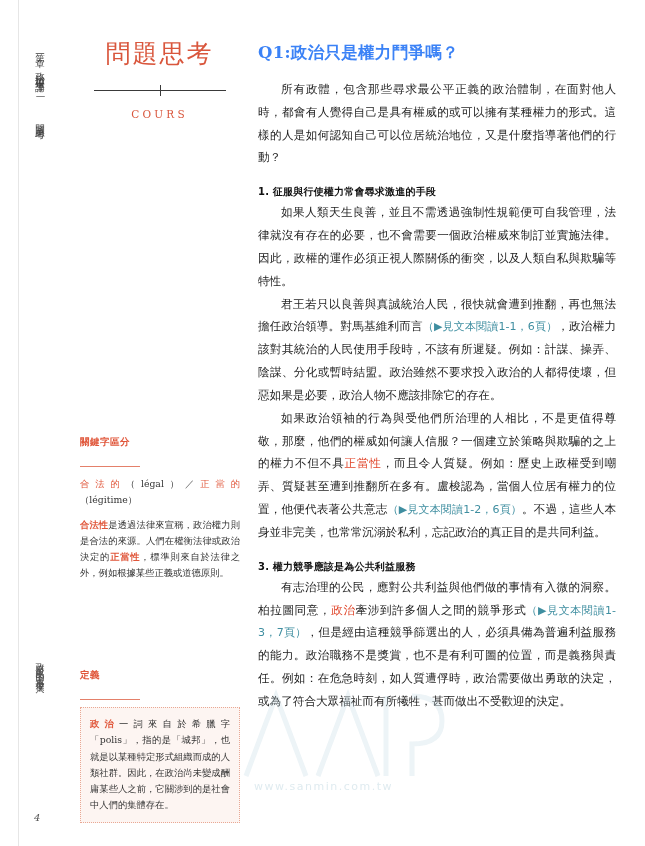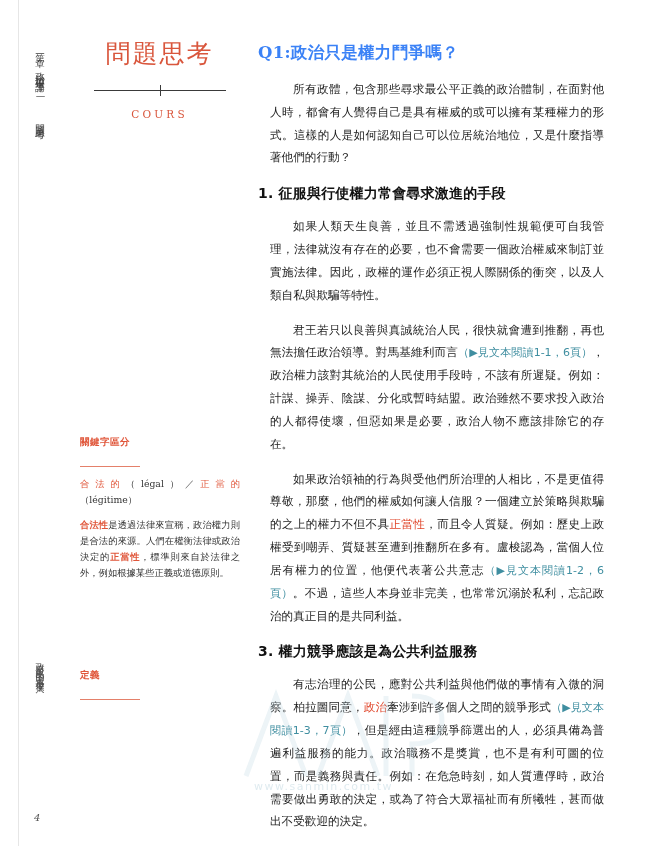--- a/index.html
+++ b/index.html
@@ -175,26 +175,26 @@
     color: #3b82f6;
     letter-spacing: .3px;
     margin: 0 0 14px 0;
     font-family: "DejaVu Serif", "Liberation Serif", serif;
   }
   .body-p {
     font-size: 11.6px;
     line-height: 1.97;
     text-align: justify;
     text-indent: 23px;
-    margin: 12px;
+    margin: 0;
     color: #1e1e1e;
     font-family: "DejaVu Serif", "Liberation Serif", serif;
   }
   h3.sec-head {
-    font-size: 14px;
+    font-size: 10px;
     font-weight: bold;
     margin: 16px 0 2px 0;
     color: #111;
     letter-spacing: .2px;
     font-family: "DejaVu Sans", "Liberation Sans", sans-serif;
   }
   .xref {
     color: #3f8ea0;
     font-size: 11px;
     font-family: "DejaVu Sans", "Liberation Sans", sans-serif;
@@ -242,20 +242,21 @@
       <div class="note-rule"></div>
       <div class="note-body" id="kw-body">
           <p><span class="kw">合法的</span><span>（légal）／</span><span class="kw">正當的</span><span>（légitime）</span></p>
           <p><span class="kw-b">合法性</span><span>是透過法律來宣稱，政治權力則是合法的來源。人們在權衡法律或政治決定的</span><span class="kw-b">正當性</span><span>，標準則來自於法律之外，例如根據某些正義或道德原則。</span></p>
         </div>
     </div>
 
     <div class="margin-note" id="note-definition">
       <div class="note-label">定義</div>
       <div class="note-rule"></div>
+      <div class="def-box" id="def-body"><span class="kw-b">政治</span><span>一詞來自於希臘字「polis」，指的是「城邦」，也就是以某種特定形式組織而成的人類社群。因此，在政治尚未變成酬庸某些人之前，它關涉到的是社會中人們的集體存在。</span></div>
     </div>
 
   </div>
 
   <div id="main-col">
     <h2 id="q-title">Q1:政治只是權力鬥爭嗎？</h2>
 
     <p class="body-p">所有政體，包含那些尋求最公平正義的政治體制，在面對他人時，都會有人覺得自己是具有權威的或可以擁有某種權力的形式。這樣的人是如何認知自己可以位居統治地位，又是什麼指導著他們的行動？</p>
 
     <div id="sections">

